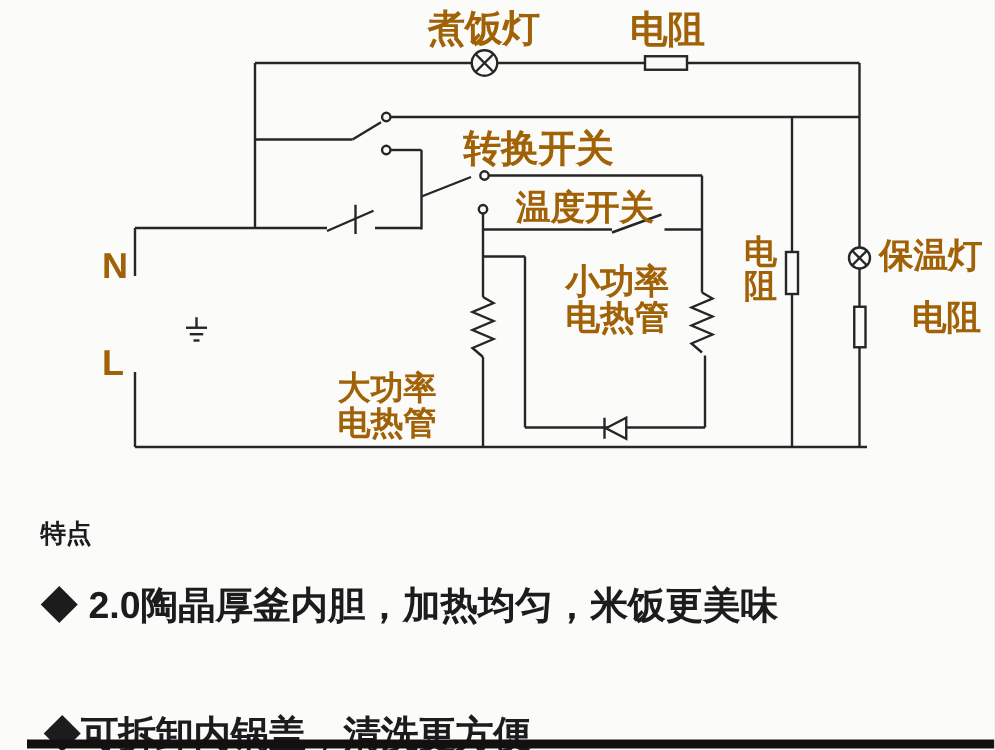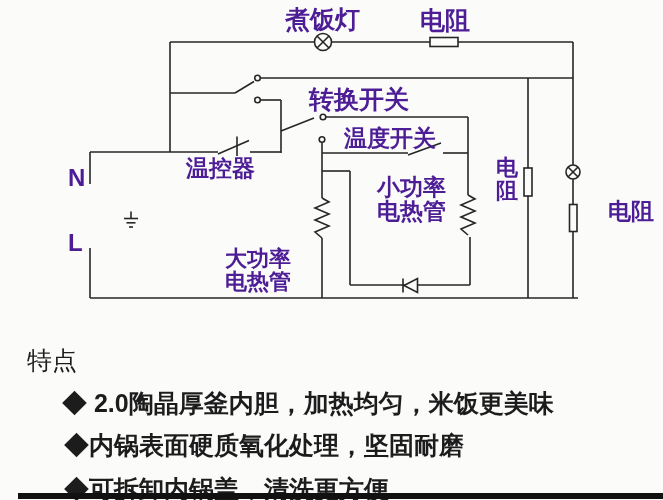--- a/index.html
+++ b/index.html
@@ -3,28 +3,28 @@
 <meta charset="utf-8">
 <style>
   html,body{margin:0;padding:0;background:#e8e8e8;}
   #stage{
     position:relative;width:663px;height:500px;background:#fbfbfa;
     font-family:"Liberation Sans",sans-serif;color:#1c1c1c;overflow:hidden;
   }
   #circuit-svg{position:absolute;left:0;top:0;width:663px;height:500px;}
   .lbl{
     position:absolute;white-space:pre-line;line-height:1.04;
-    font-weight:600;color:#4c1d95;letter-spacing:0px;
+    font-weight:600;color:#a16207;letter-spacing:0px;
   }
   .lbl.small{font-size:22px;}
   .lbl.mid{font-size:23px;}
   .lbl.big{font-size:25px;}
   .lbl.latin{font-size:24px;font-weight:600;}
-  .feat-head{position:absolute;font-size:25px;font-weight:400;}
-  .feat-item{position:absolute;font-size:25px;font-weight:600;white-space:nowrap;margin-left:35px;}
+  .feat-head{position:absolute;font-size:17px;font-weight:700;}
+  .feat-item{position:absolute;font-size:25px;font-weight:600;white-space:nowrap;}
   #bottom-bar{position:absolute;left:18px;top:493px;width:645px;height:6px;background:#111;}
 </style>
 </head>
 <body>
 
 <div id="stage">
 
   <svg id="circuit-svg" viewBox="0 0 663 500" xmlns="http://www.w3.org/2000/svg">
     <g stroke="#262626" stroke-width="1.6" fill="none">
 
@@ -115,30 +115,29 @@
         <path d="M578,167 L568,177"></path>
       </g>
       <rect x="569.5" y="204.5" width="7.5" height="27" fill="#fbfbfa"></rect>
     </g>
   </svg>
 
   <div class="lbl big" style="left:285px;top:6px">煮饭灯</div>
   <div class="lbl big" style="left:420px;top:7px">电阻</div>
   <div class="lbl big" style="left:309px;top:86px">转换开关</div>
   <div class="lbl mid" style="left:344px;top:127px">温度开关</div>
-  <div class="lbl mid" style="left:186px;top:157px">温控器</div>
   <div class="lbl latin" style="left:68px;top:166px">N</div>
   <div class="lbl latin" style="left:68px;top:231px">L</div>
   <div class="lbl small" style="left:225px;top:248px">大功率
 电热管</div>
   <div class="lbl mid" style="left:377px;top:176px">小功率
 电热管</div>
   <div class="lbl small" style="left:496px;top:157px">电
 阻</div>
+  <div class="lbl mid" style="left:586px;top:159px">保温灯</div>
   <div class="lbl mid" style="left:608px;top:200px">电阻</div>
 
   <div class="feat-head" style="left:27px;top:344px">特点</div>
   <div class="feat-item" style="left:27px;top:387px">◆ 2.0陶晶厚釜内胆，加热均匀，米饭更美味</div>
-  <div class="feat-item" style="left:29px;top:429px">◆内锅表面硬质氧化处理，坚固耐磨</div>
   <div class="feat-item" style="left:29px;top:473px">◆可拆卸内锅盖，清洗更方便</div>
 
   <div id="bottom-bar"></div>
 </div>
 
 </body></html>

